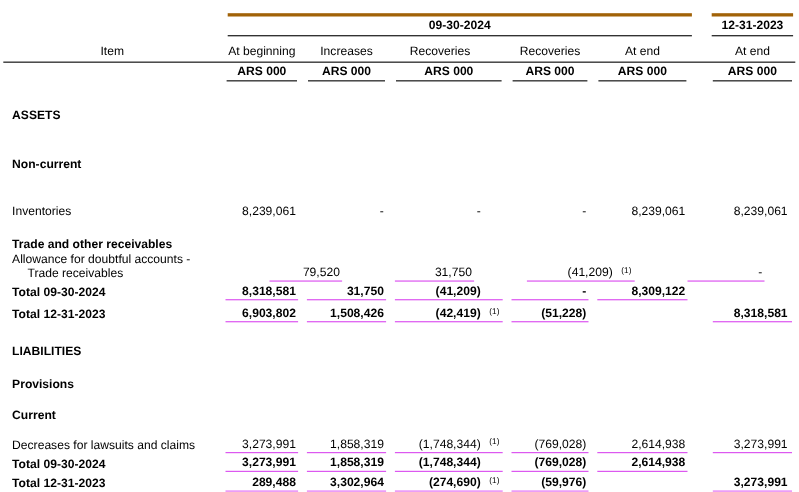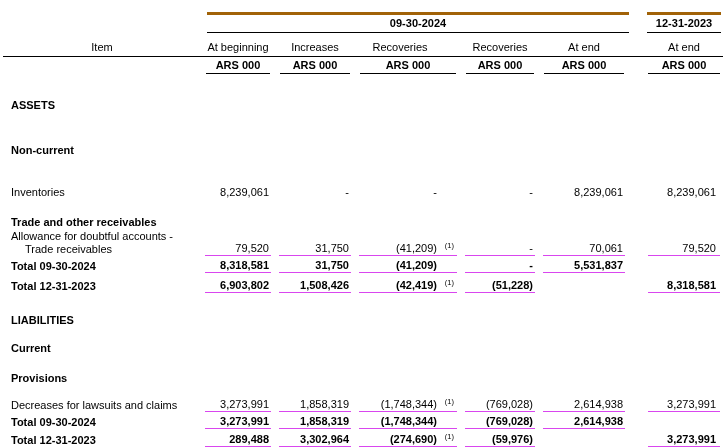--- a/index.html
+++ b/index.html
@@ -38,21 +38,21 @@
   .cell.num.c6 .inner{margin:0 3px 0 19px;padding-right:4px;}
   .inner.center{text-align:center;}
   .inner.u{border-bottom:1px solid #d946ef;}
   .fn{position:absolute;right:3px;bottom:2px;font-size:7.5px;font-weight:normal;}
 
   
   .row[data-row-id="assets"]{margin-top:24px;}
   .row[data-row-id="non-current"]{margin-top:31px;}
   .row[data-row-id="inventories"]{margin-top:27px;}
   .row[data-row-id="trade-heading"]{margin-top:16px;}
-  .row[data-row-id="allowance-trade-receivables"]{margin-top:1px;}
+  .row[data-row-id="allowance-trade-receivables"]{margin-top:1px;gap:40px;}
   .row[data-row-id="total-0930-assets"]{margin-top:2px;}
   .row[data-row-id="total-1231-assets"]{margin-top:5px;}
   .row[data-row-id="liabilities"]{margin-top:20px;}
   .row[data-row-id="provisions"]{margin-top:16px;}
   .row[data-row-id="current"]{margin-top:14px;}
   .row[data-row-id="provision-lawsuits"]{margin-top:12px;}
   .row[data-row-id="total-0930-liabilities"]{margin-top:2px;}
   .row[data-row-id="total-1231-liabilities"]{margin-top:3px;}
 </style>
 </head>
@@ -207,21 +207,21 @@
         <div class="cell num c2">
           <div class="inner u"><span class="val">31,750</span></div>
         </div>
         <div class="cell num c3">
           <div class="inner u"><span class="val">(41,209)</span></div>
         </div>
         <div class="cell num c4">
           <div class="inner center u"><span class="val">-</span></div>
         </div>
         <div class="cell num c5">
-          <div class="inner u"><span class="val">5,531,837</span></div>
+          <div class="inner u"><span class="val">8,309,122</span></div>
         </div>
         <div class="cell num c6">
           <div class="inner"><span class="val"></span></div>
         </div>
       </div>
       <div class="row total" data-row-id="total-1231-assets">
         <div class="cell item">Total 12-31-2023</div>
         <div class="cell num c1">
           <div class="inner u"><span class="val">6,903,802</span></div>
         </div>
@@ -255,20 +255,41 @@
         <div class="cell num c4">
           <div class="inner"><span class="val"></span></div>
         </div>
         <div class="cell num c5">
           <div class="inner"><span class="val"></span></div>
         </div>
         <div class="cell num c6">
           <div class="inner"><span class="val"></span></div>
         </div>
       </div>
+      <div class="row section" data-row-id="provisions">
+        <div class="cell item">Provisions</div>
+        <div class="cell num c1">
+          <div class="inner"><span class="val"></span></div>
+        </div>
+        <div class="cell num c2">
+          <div class="inner"><span class="val"></span></div>
+        </div>
+        <div class="cell num c3">
+          <div class="inner"><span class="val"></span></div>
+        </div>
+        <div class="cell num c4">
+          <div class="inner"><span class="val"></span></div>
+        </div>
+        <div class="cell num c5">
+          <div class="inner"><span class="val"></span></div>
+        </div>
+        <div class="cell num c6">
+          <div class="inner"><span class="val"></span></div>
+        </div>
+      </div>
       <div class="row section" data-row-id="current">
         <div class="cell item">Current</div>
         <div class="cell num c1">
           <div class="inner"><span class="val"></span></div>
         </div>
         <div class="cell num c2">
           <div class="inner"><span class="val"></span></div>
         </div>
         <div class="cell num c3">
           <div class="inner"><span class="val"></span></div>
@@ -276,41 +297,20 @@
         <div class="cell num c4">
           <div class="inner"><span class="val"></span></div>
         </div>
         <div class="cell num c5">
           <div class="inner"><span class="val"></span></div>
         </div>
         <div class="cell num c6">
           <div class="inner"><span class="val"></span></div>
         </div>
       </div>
-      <div class="row section" data-row-id="provisions">
-        <div class="cell item">Provisions</div>
-        <div class="cell num c1">
-          <div class="inner"><span class="val"></span></div>
-        </div>
-        <div class="cell num c2">
-          <div class="inner"><span class="val"></span></div>
-        </div>
-        <div class="cell num c3">
-          <div class="inner"><span class="val"></span></div>
-        </div>
-        <div class="cell num c4">
-          <div class="inner"><span class="val"></span></div>
-        </div>
-        <div class="cell num c5">
-          <div class="inner"><span class="val"></span></div>
-        </div>
-        <div class="cell num c6">
-          <div class="inner"><span class="val"></span></div>
-        </div>
-      </div>
       <div class="row data" data-row-id="provision-lawsuits">
         <div class="cell item">Decreases for lawsuits and claims</div>
         <div class="cell num c1">
           <div class="inner u"><span class="val">3,273,991</span></div>
         </div>
         <div class="cell num c2">
           <div class="inner u"><span class="val">1,858,319</span></div>
         </div>
         <div class="cell num c3">
           <div class="inner u"><span class="val">(1,748,344)</span><span class="fn">(1)</span></div>

